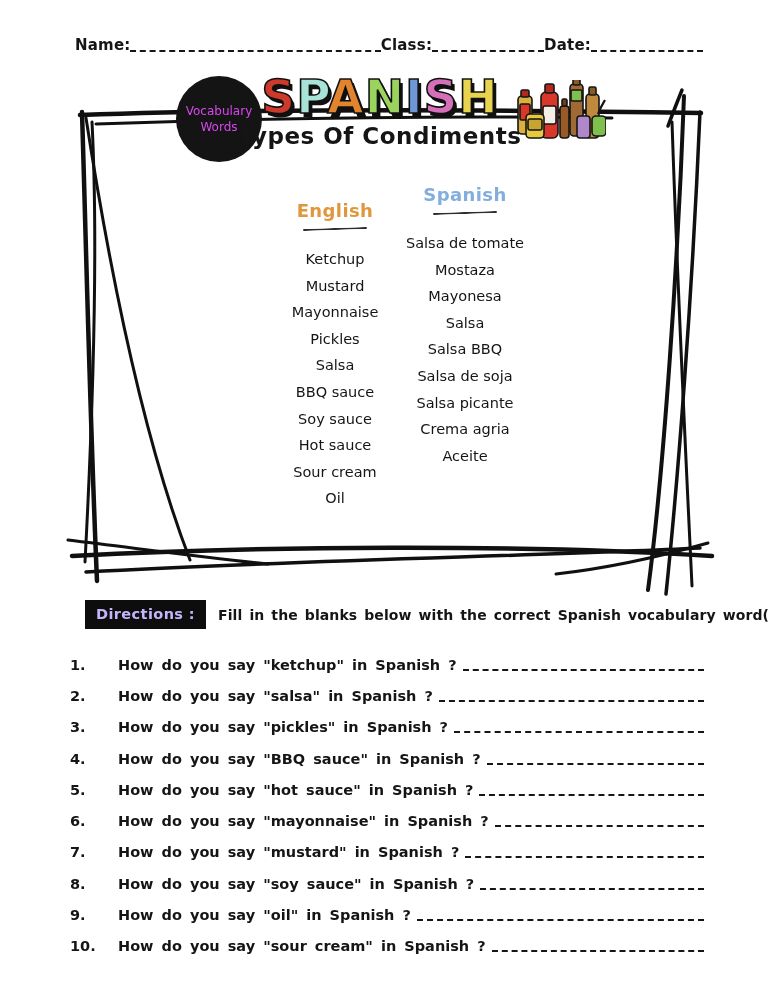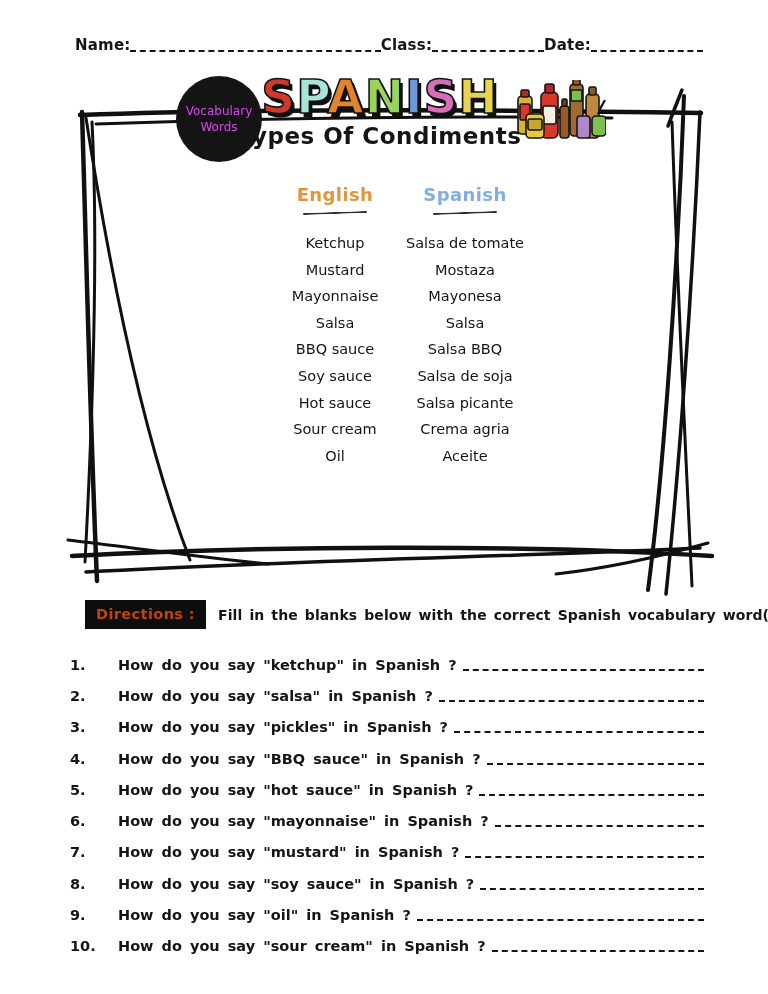--- a/index.html
+++ b/index.html
@@ -32,21 +32,21 @@
   
   .vcol { position:absolute; top:184px; width:170px; text-align:center; }
   .vcol.en { left:250px; }
   .vcol.sp { left:380px; }
   .vhead { font-size:18px; font-weight:bold; letter-spacing:0.4px; }
   .vunder { width:64px; height:0; border-top:2.6px solid #2e2e2e; border-radius:2px; margin:7px auto 16px auto; transform:rotate(-2deg); }
   .vword { font-size:14.5px; line-height:26.6px; white-space:nowrap; }
 
   
   .directions { position:absolute; left:85px; top:600px; width:625px; display:flex; align-items:center; }
-  .dirbox { background:#0d0d0d; color:#c2410c; font-size:14.5px; font-weight:bold; padding:6px 11px 7px 11px; letter-spacing:0.4px; white-space:nowrap; }
+  .dirbox { background:#0d0d0d; color:#c4b5fd; font-size:14.5px; font-weight:bold; padding:6px 11px 7px 11px; letter-spacing:0.4px; white-space:nowrap; }
   .dirtext { margin-left:12px; font-size:14px; font-weight:bold; letter-spacing:0.1px; word-spacing:2px; white-space:nowrap; }
 
   
   .questions { position:absolute; left:70px; top:649px; width:634px; }
   .q { display:flex; align-items:center; height:31.3px; font-size:14.5px; font-weight:bold; }
   .qnum { width:48px; flex:0 0 48px; }
   .qtext { white-space:nowrap; word-spacing:3px; margin-right:6px; }
   .qblank { flex:1; align-self:center; border-bottom:2.2px dashed #161616; height:0; margin-top:10px; }
 </style>
 </head>
@@ -122,25 +122,26 @@
       <rect x="14" y="39" width="14" height="11" rx="2" fill="#c8a52e"></rect>
 
       <rect x="63" y="36" width="13" height="22" rx="3" fill="#b088c9"></rect>
 
       <path d="M 84 34 C 87 26 90 22 91 20" fill="none" stroke-width="2.2"></path>
       <rect x="78" y="36" width="14" height="20" rx="4" fill="#7fbf4e"></rect>
     </g>
   </svg>
 
   <div class="vcol en">
-    <div class="vhead" style="color: rgb(224, 151, 60);">English</div>
+    <div class="vhead" style="color: rgb(224, 151, 60); margin-top: 16px;">English</div>
     <div class="vunder"></div>
     <div class="vword">Ketchup</div>
     <div class="vword">Mustard</div>
     <div class="vword">Mayonnaise</div>
+    <div class="vword">Pickles</div>
     <div class="vword">Salsa</div>
     <div class="vword">BBQ sauce</div>
     <div class="vword">Soy sauce</div>
     <div class="vword">Hot sauce</div>
     <div class="vword">Sour cream</div>
     <div class="vword">Oil</div>
   </div>
 
   <div class="vcol sp">
     <div class="vhead" style="color: rgb(130, 174, 222);">Spanish</div>

